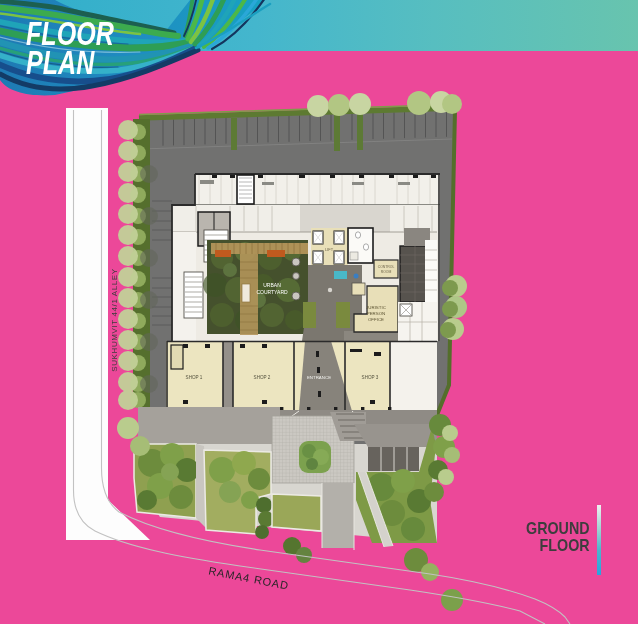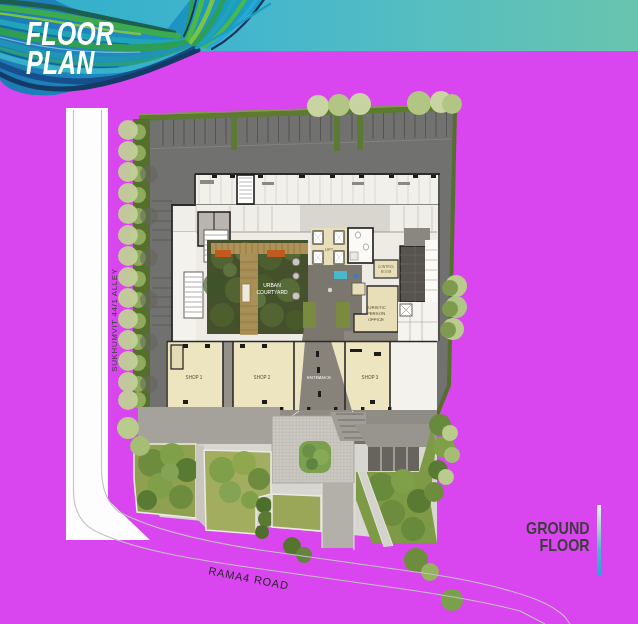--- a/index.html
+++ b/index.html
@@ -1,17 +1,17 @@
 <!DOCTYPE html>
 <html><head>
 <meta charset="utf-8">
 <style>
 html,body{margin:0;padding:0;background:#ffffff;}
 body{width:638px;height:624px;font-family:"Liberation Sans",sans-serif;overflow:hidden;}
-#page{position:relative;width:638px;height:624px;background:#d946ef;}
+#page{position:relative;width:638px;height:624px;background:#ec4899;}
 #headband{position:absolute;left:0;top:0;width:638px;height:51px;
   background:linear-gradient(90deg,#2fadca 0%,#44b6cd 40%,#57bec0 68%,#68c4ae 100%);}
 #swirl{position:absolute;left:0;top:0;}
 #title{position:absolute;left:26px;top:20px;color:#ffffff;font-weight:bold;font-style:italic;
   font-size:33px;line-height:28.5px;transform:scaleX(0.76);transform-origin:0 0;letter-spacing:0px;}
 #groundfloor{position:absolute;right:48px;top:521px;text-align:right;color:#3d3d3d;
   font-weight:bold;font-size:17px;line-height:16.5px;transform:scaleX(0.84);transform-origin:100% 0;}
 #gbar{position:absolute;left:597px;top:505px;width:4px;height:70px;
   background:linear-gradient(180deg,#eef1f1 0%,#9fd2d2 35%,#4db4cd 65%,#29a3e0 100%);}
 svg text{font-family:"Liberation Sans",sans-serif;}

